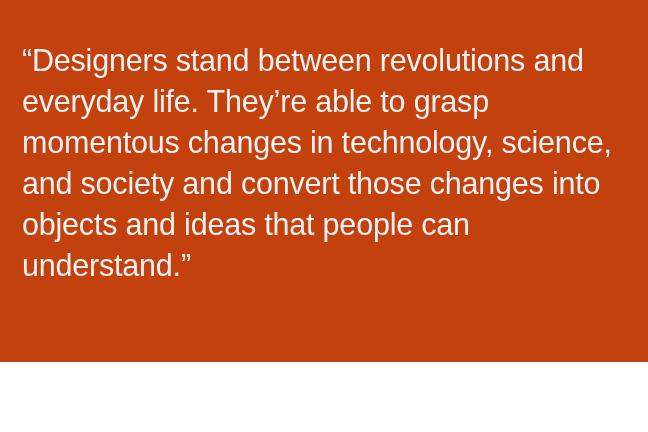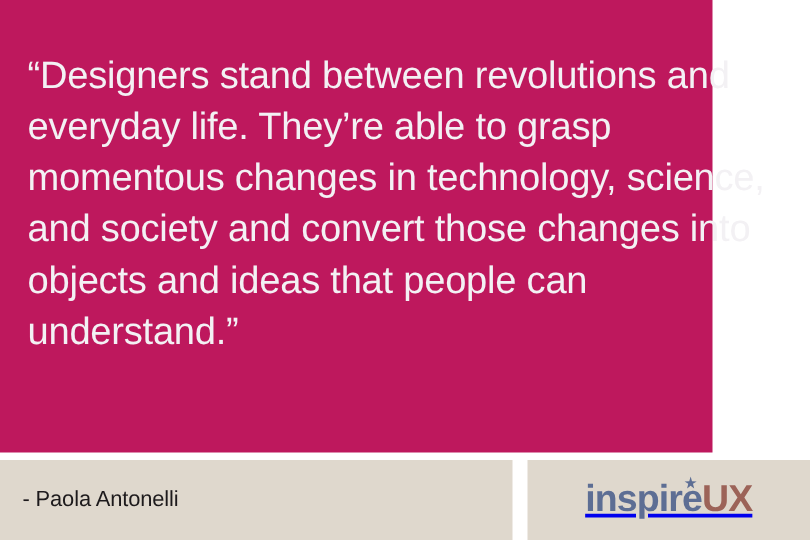--- a/index.html
+++ b/index.html
@@ -15,23 +15,23 @@
     width: 648px;
     height: 432px;
     overflow: hidden;
     background: #ffffff;
   }
   
   .quote-panel {
     position: absolute;
     left: 0;
     top: 0;
-    width: 570px;
+    width: 648px;
     height: 362px;
-    background: #be185d;
+    background: #c2410c;
     box-sizing: border-box;
   }
   .quote-text {
     position: absolute;
     left: 22px;
     top: 40px;
     width: 600px;
     color: #f3f1f4;
     font-family: "Liberation Sans", sans-serif;
     font-size: 30.5px;
@@ -114,33 +114,13 @@
 </style>
 </head>
 <body>
 
 <div id="quote-card">
 
   <div class="quote-panel">
     <div class="quote-text">“Designers stand between revolutions and everyday life. They’re able to grasp momentous changes in technology, science, and society and convert those changes into objects and ideas that people can understand.”</div>
   </div>
 
-  <div class="footer">
-
-    <div class="attribution-panel">
-      <div class="attribution-text">- Paola Antonelli</div>
-    </div>
-
-    <div class="brand-panel">
-      <a class="brand-logo" href="#">
-        <span class="brand-wordmark">
-          <span class="brand-inspire">inspire</span><span class="brand-ux">UX</span>
-          <span class="brand-star">
-            <svg viewBox="0 0 24 24" aria-hidden="true">
-              <path fill="currentColor" d="M12 0.5 L14.4 8.6 L22.6 9.0 L16.1 13.0 L18.2 21.2 L12 16.4 L5.8 21.2 L7.9 13.0 L1.4 9.0 L9.6 8.6 Z"></path>
-            </svg>
-          </span>
-        </span>
-      </a>
-    </div>
-
-  </div>
 </div>
 
 </body></html>

